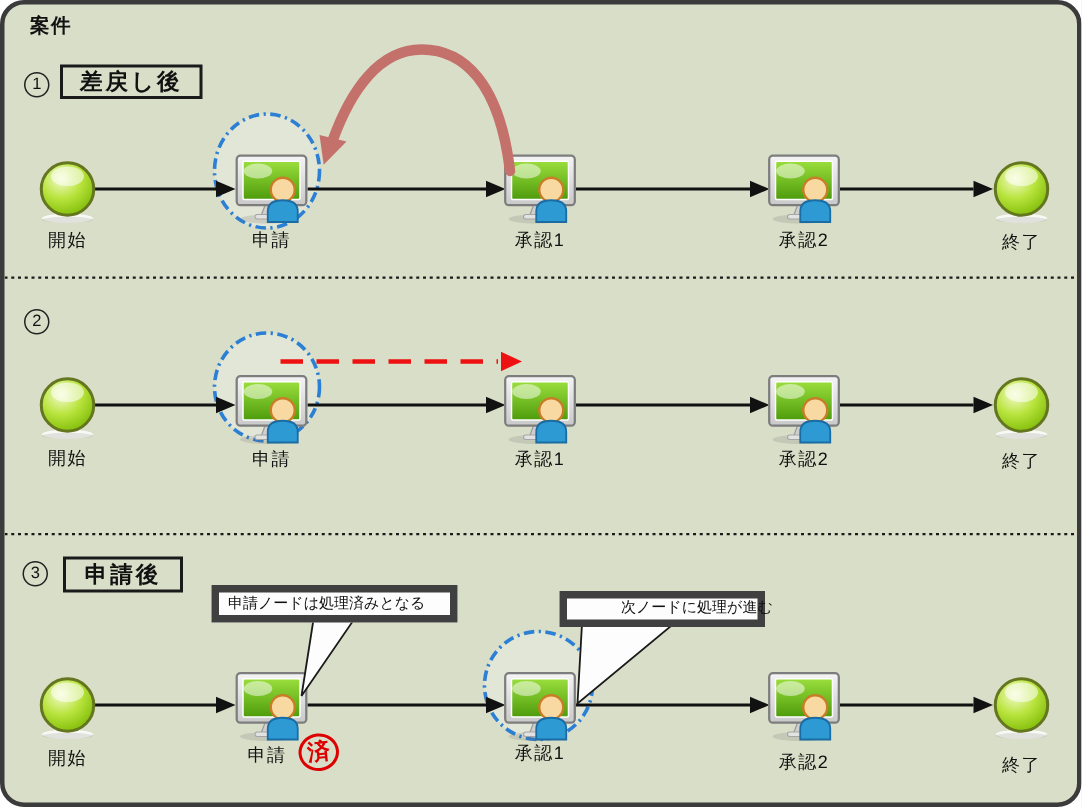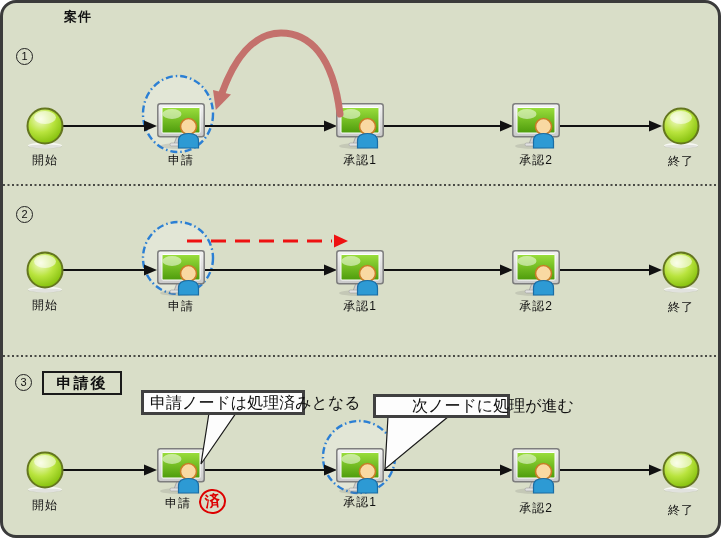--- a/index.html
+++ b/index.html
@@ -11,43 +11,43 @@
     border:3px solid var(--canvas_border,#3b3b3b);
     border-radius:16px;
     overflow:hidden;
     font-family:"Liberation Sans","DejaVu Sans",sans-serif;
     color:#111;
   }
   .stage svg { position:absolute; left:0; top:0; }
   .abs { position:absolute; }
   .diagram-title {
     left:17px; top:5px;
-    font-size:13px; font-weight:bold; letter-spacing:1px;margin-left:44px;
+    font-size:13px; font-weight:bold; letter-spacing:1px;
   }
   .num-badge {
     width:17px; height:17px;
     border:1.5px solid #222; border-radius:50%;
     font-size:11px; line-height:14px; text-align:center;
     background:transparent;
   }
   .section-box {
     border:2px solid #1a1a1a;
     font-size:15px; font-weight:bold;
     text-align:center; letter-spacing:2px;
     background:transparent;
     display:flex; align-items:center; justify-content:center;
   }
   .node-label {
     width:84px; text-align:center;
     font-size:12px; letter-spacing:1px;
   }
   .callout {
     background:var(--callout_bg,#fdfdfd);
-    border:3px solid #404040;
-    font-size:16px; line-height:1;
+    border:5px solid #404040;
+    font-size:10px; line-height:1;
     display:flex; align-items:center;
     padding:0 6px; white-space:nowrap;
   }
   .stamp {
     width:27px; height:25px;
     border:2px solid var(--stamp,#dd0000);
     border-radius:50%;
     color:var(--stamp,#dd0000);
     font-size:15px; font-weight:bold;
     display:flex; align-items:center; justify-content:center;
@@ -177,20 +177,21 @@
       <polygon class="resub-hd" points="345,238 331,231.5 331,244.5"></polygon>
     </g>
 
     <polygon class="tail" points="206,410 233,410 198,461"></polygon>
     <polygon class="tail" points="385,413 446,413 382,466"></polygon>
   </svg>
 
   <div class="abs diagram-title">案件</div>
 
   <div class="abs num-badge" style="left:13px; top:45px;">1</div>
+  <div class="abs section-box" style="left:37px; top:40px; width:95px; height:23px;">差戻し後</div>
 
   <div class="abs num-badge" style="left:13px; top:203px;">2</div>
 
   <div class="abs num-badge" style="left:12px; top:371px;">3</div>
   <div class="abs section-box" style="left:39px; top:368px; width:80px; height:24px;">申請後</div>
 
   <div class="abs node-label" style="left:0px;   top:149px;">開始</div>
   <div class="abs node-label" style="left:136px; top:149px;">申請</div>
   <div class="abs node-label" style="left:315px; top:149px;">承認1</div>
   <div class="abs node-label" style="left:491px; top:149px;">承認2</div>

